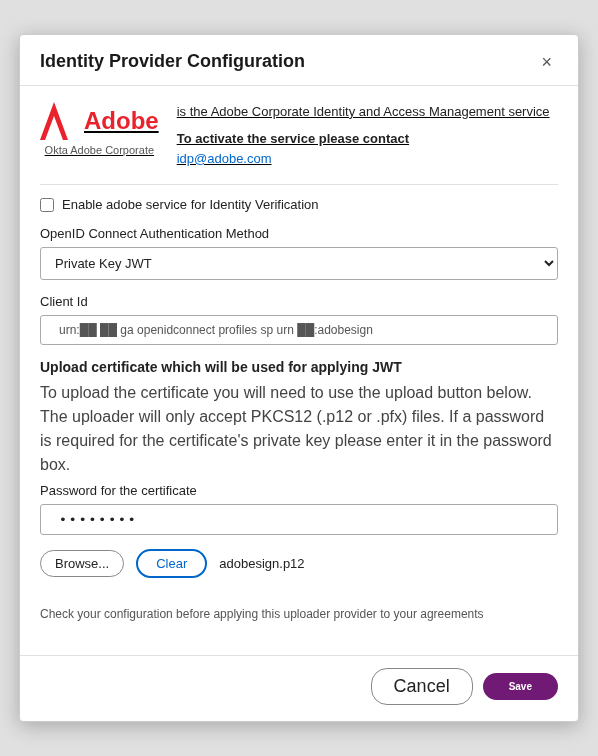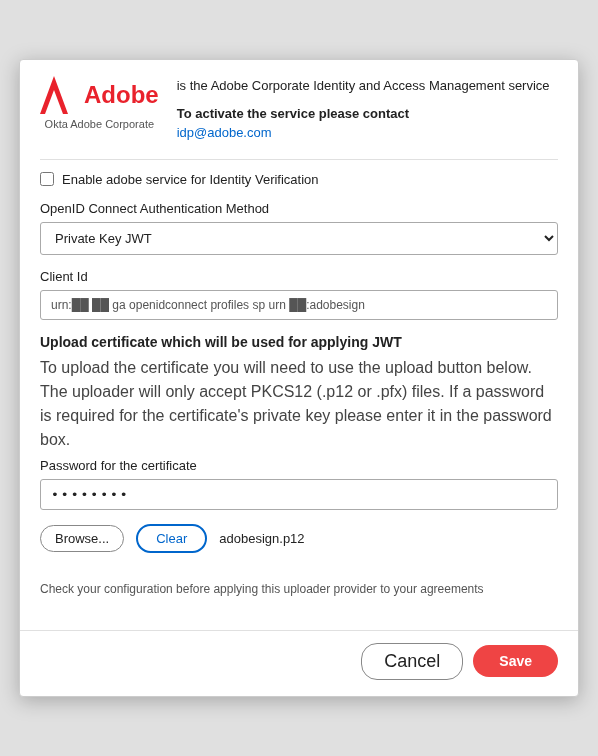--- a/index.html
+++ b/index.html
@@ -41,20 +41,21 @@
       line-height: 1;
       padding: 2px 6px;
     }
     .dialog-body {
       padding: 16px 20px 16px 20px;
     }
     .provider-info {
       display: flex;
       align-items: flex-start;
       margin-bottom: 16px;
+      text-decoration: underline;
     }
     .adobe-logo {
       display: flex;
       flex-direction: column;
       align-items: center;
       margin-right: 18px;
       min-width: 100px;
     }
     .adobe-logo-graphic {
       display: flex;
@@ -125,21 +126,21 @@
       border: 1px solid #aaa;
       border-radius: 3px;
       font-size: 13px;
       color: #222;
       background: white;
       cursor: pointer;
       appearance: auto;
     }
     .text-input {
       width: 100%;
-      padding: 7px 10px;
+      padding: 7px 18px;
       border: 1px solid #aaa;
       border-radius: 3px;
       font-size: 13px;
       color: #222;
       background: white;
     }
     .upload-title {
       font-size: 14px;
       font-weight: 600;
       color: #222;
@@ -204,31 +205,35 @@
       padding: 7px 22px;
       background: white;
       font-size: 18px;
       cursor: pointer;
       color: #222;
     }
     .save-btn {
       border: none;
       border-radius: 16px;
       padding: 8px 26px;
-      background: #ef4444;
-      font-size: 14px;
+      background: #701a75;
+      font-size: 10px;
       cursor: pointer;
       color: white;
       font-weight: 600;
     }
   </style>
 </head>
 <body>
 
 <div class="dialog-wrapper">
+  <div class="dialog-header">
+    <span class="dialog-title">Identity Provider Configuration</span>
+    <button class="close-btn">×</button>
+  </div>
 
   <div class="dialog-body">
 
     <div class="provider-info">
       <div class="adobe-logo">
         <div class="adobe-logo-graphic">
 
           <svg class="adobe-chevron" viewBox="0 0 38 38" xmlns="http://www.w3.org/2000/svg">
             <polygon points="0,38 14,0 28,38 23,38 14,14 5,38" fill="#e9222c"></polygon>
           </svg>

